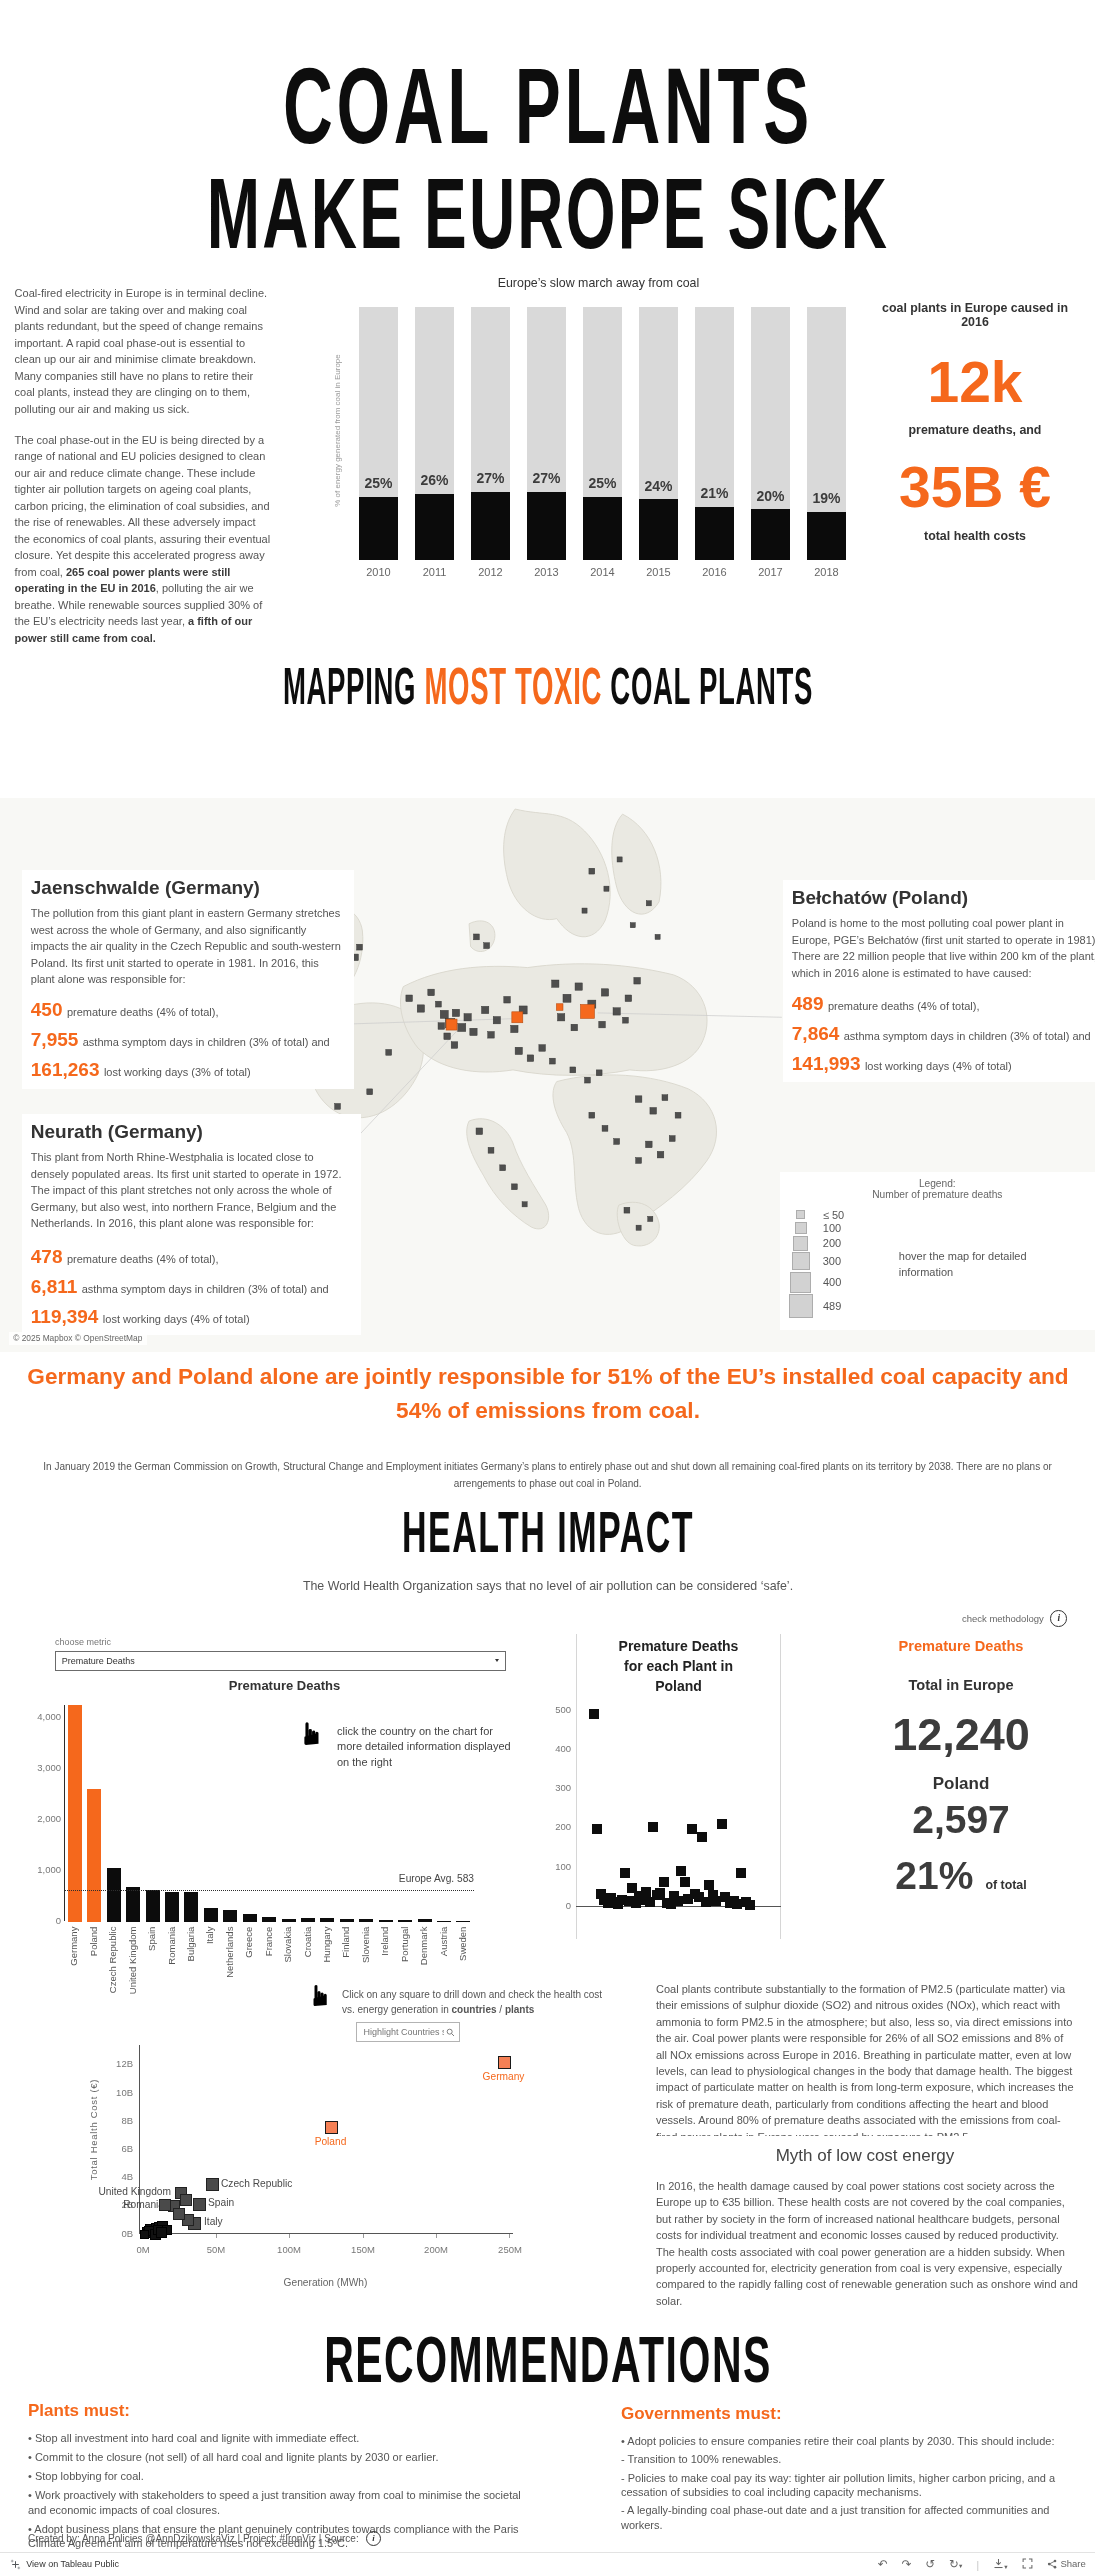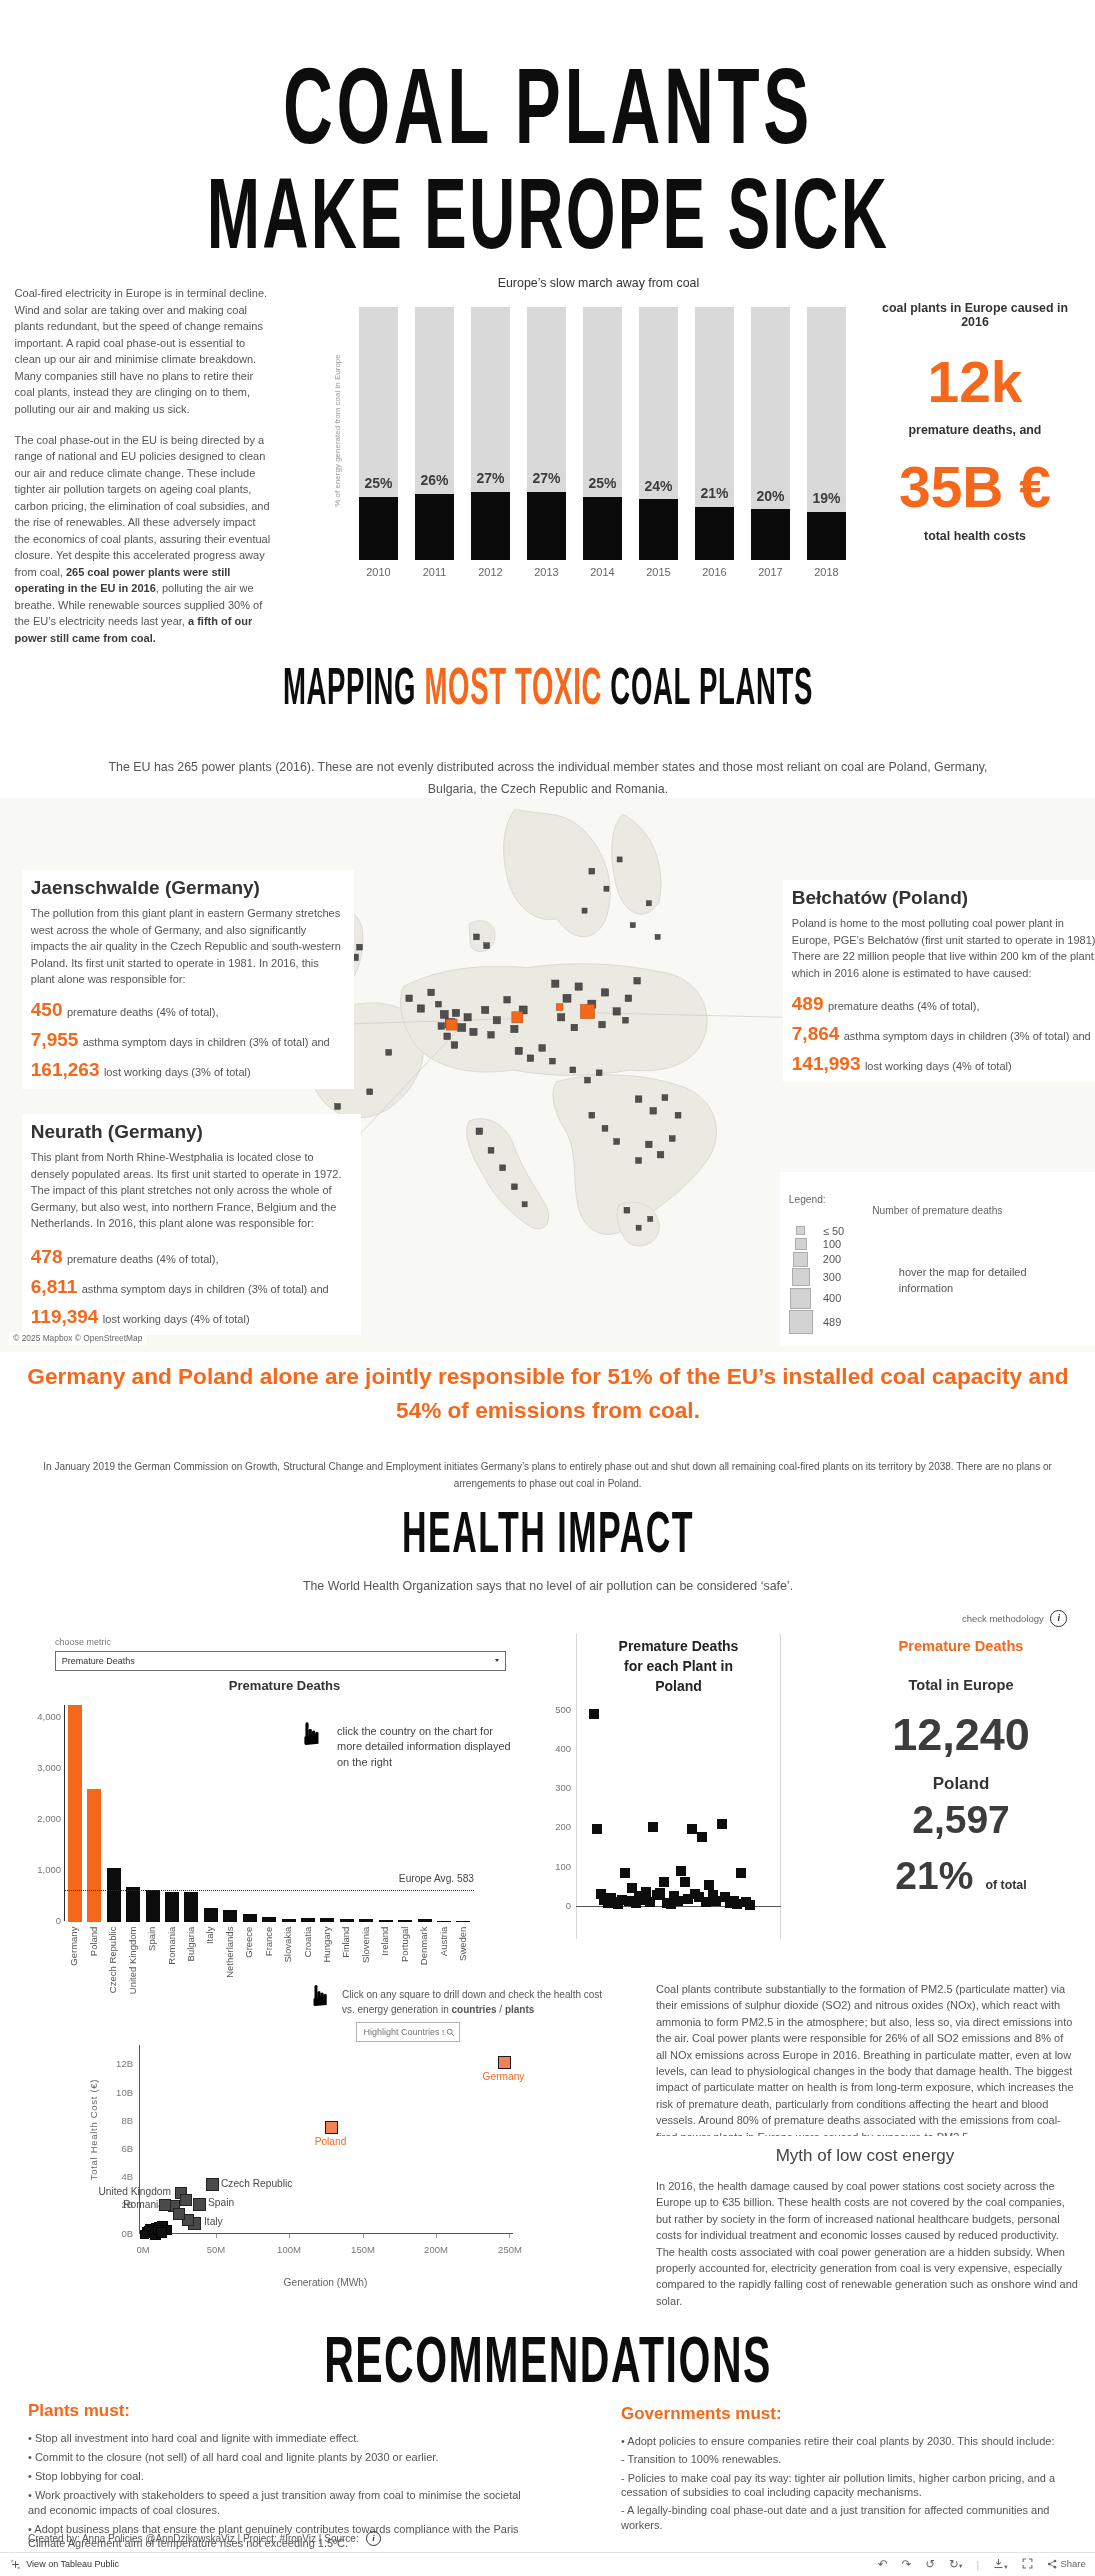--- a/index.html
+++ b/index.html
@@ -115,21 +115,20 @@
     <div class="statlabel" style="font-size:12.4px;margin-top:10.2px;">coal plants in Europe caused in 2016</div>
     <div class="statnum" style="font-size:57px;margin-top:25px;">12k</div>
     <div class="statlabel" style="font-size:12.4px;margin-top:11.7px;">premature deaths, and</div>
     <div class="statnum" style="font-size:57px;margin-top:22px;">35B €</div>
     <div class="statlabel" style="font-size:12.4px;margin-top:13px;">total health costs</div>
   </div>
 
   <div class="big-title" style="top:661px;font-size:29px;letter-spacing:0.7px;transform:scale(0.95,1.8);">
     <span>MAPPING </span><span class="accent">MOST TOXIC</span><span> COAL PLANTS</span>
   </div>
-  <div class="abs" style="left:95px;top:757px;width:906px;text-align:center;font-size:12.4px;line-height:1.75;color:#555;">The EU has 265 power plants (2016). These are not evenly distributed across the individual member states and those most reliant on coal are Poland, Germany, Bulgaria, the Czech Republic and Romania.</div>
 
   <div class="abs" style="left:0;top:798px;width:1096px;height:554px;">
     <svg width="1096" height="554" viewBox="0 0 1500 758">
       <rect x="0" y="0" width="1500" height="758" fill="#f8f8f5"></rect>
       <g fill="#eae9e2" stroke="#d8d6cc" stroke-width="1.2">
         <path d="M705,15 C745,25 770,15 800,45 C830,75 845,125 828,168 C812,200 782,195 762,165 C735,172 705,150 695,112 C685,72 688,38 705,15 Z"></path>
         <path d="M852,22 C892,42 912,92 902,142 C884,172 854,160 844,122 C834,82 834,42 852,22 Z"></path>
         <path d="M432,152 C462,140 492,152 496,182 C500,222 482,262 456,272 C432,277 422,242 427,210 Z"></path>
         <path d="M378,200 C394,190 410,198 408,216 C406,234 388,240 378,228 Z"></path>
         <path d="M642,172 C662,162 680,172 677,192 C674,210 654,216 644,203 Z"></path>
@@ -268,21 +267,21 @@
       <h3>Bełchatów (Poland)</h3>
       <div class="mb-body">Poland is home to the most polluting coal power plant in Europe, PGE’s Bełchatów (first unit started to operate in 1981). There are 22 million people that live within 200 km of the plant, which in 2016 alone is estimated to have caused:</div>
       <div style="margin-top:11.7px;">
           <div class="pstat"><b>489</b>premature deaths (4% of total),</div>
           <div class="pstat"><b>7,864</b>asthma symptom days in children (3% of total) and</div>
           <div class="pstat"><b>141,993</b>lost working days (4% of total)</div>
         </div>
     </div>
 
     <div class="mapbox" style="left:780px;top:374px;width:297px;padding:5.8px 8.8px 10.2px 8.8px;">
-      <div style="font-size:10.2px;color:#666;margin-top:16px;">Legend:</div>
+      <div style="text-align:center;font-size:10.2px;color:#666;">Legend:</div>
       <div style="text-align:center;font-size:10.2px;color:#666;margin-bottom:8.8px;">Number of premature deaths</div>
       <div style="display:flex;">
         <div id="legend-rows" style="width:110px;">
             <div class="legend-row" style="margin-bottom: 1.5px;">
               <div class="legend-sq" style="width: 7.3px; height: 7.3px; margin-left: 7.3px; margin-right: 17.5px;"></div>
               <div style="font-size: 11px; color: rgb(85, 85, 85);">≤ 50</div>
             </div>
             <div class="legend-row" style="margin-bottom: 1.5px;">
               <div class="legend-sq" style="width: 10.2px; height: 10.2px; margin-left: 5.8px; margin-right: 16px;"></div>
               <div style="font-size: 11px; color: rgb(85, 85, 85);">100</div>

